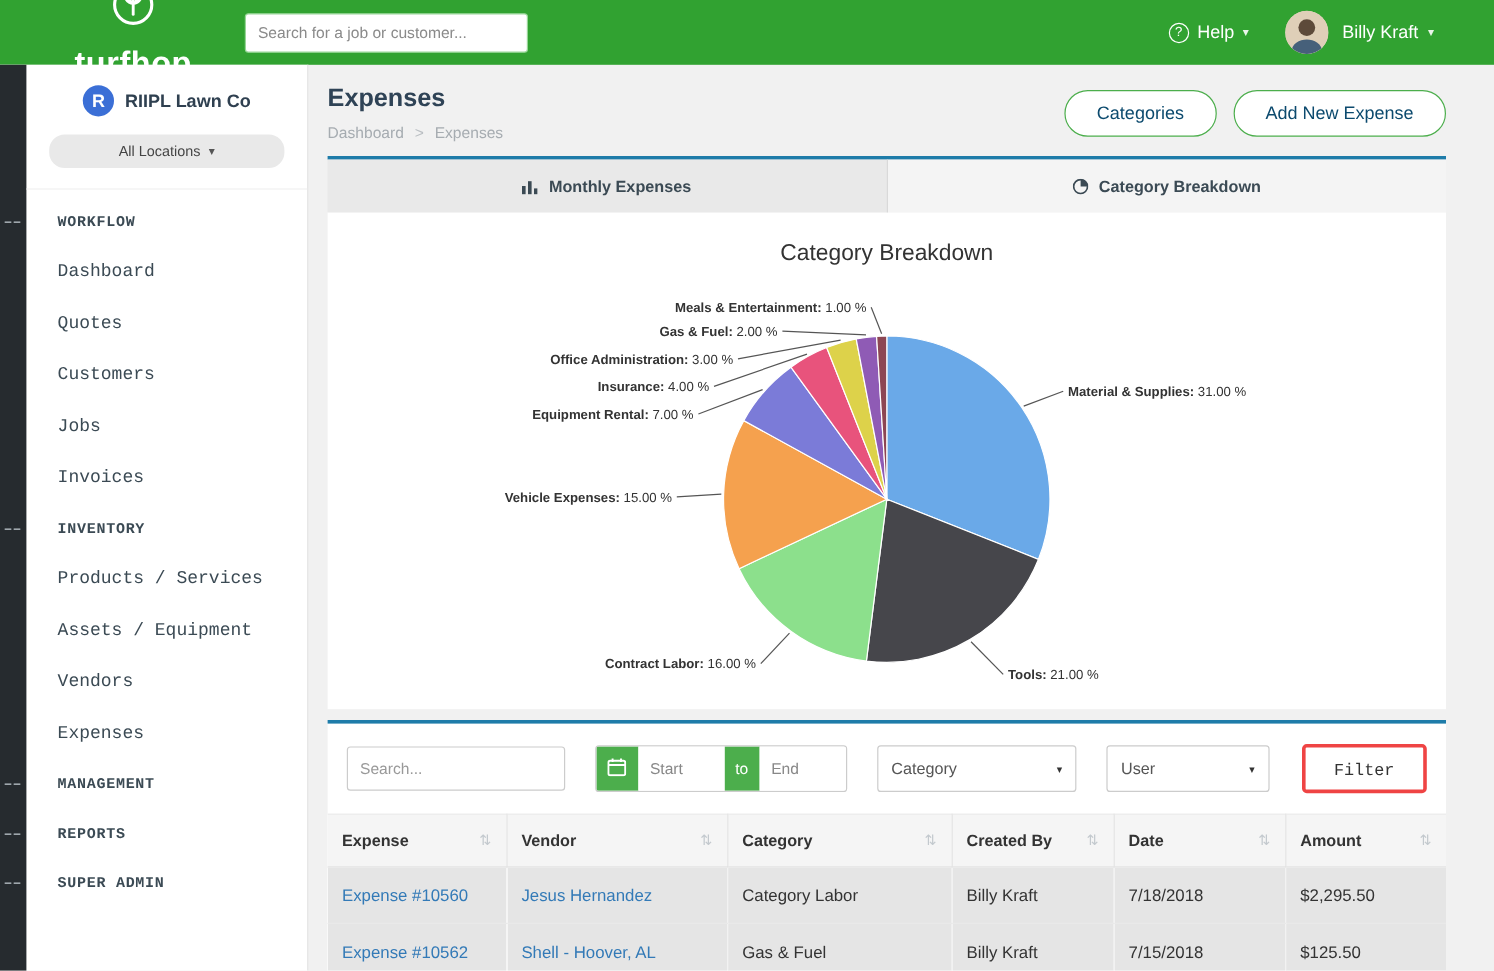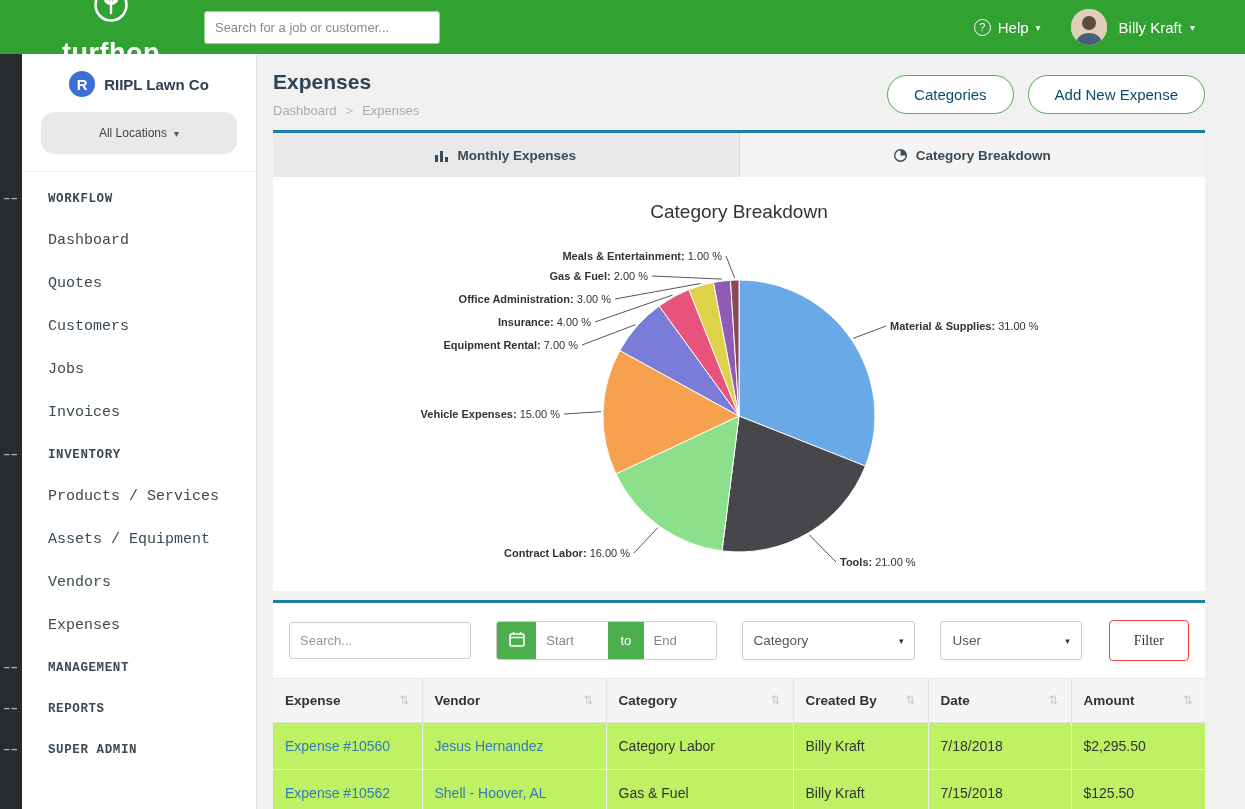--- a/index.html
+++ b/index.html
@@ -28,21 +28,21 @@
 
   
   .sidebar { width:257px; background:#fff; position:relative; border-right:1px solid #e2e2e2; flex:none; }
   .rail { position:absolute; left:0; top:0; bottom:0; width:22px; background:#262b2f; }
   .sidebar-inner { margin-left:22px; position:relative; }
   .company { padding:17px 0 15px; text-align:center; border-bottom:1px solid #f0f0f0; }
   .company-row { display:flex; align-items:center; justify-content:center; gap:9px; }
   .company-logo { width:26px; height:26px; border-radius:50%; background:#3b6fd6; color:#fff;
                   font-weight:bold; font-size:15px; display:flex; align-items:center; justify-content:center; }
   .company-name { font-size:15px; font-weight:bold; color:#2f4050; }
-  .location-pill { margin:15px auto 2px; width:196px; height:42px; background:#e9e9e9; border-radius:13px;
+  .location-pill { margin:15px auto 2px; width:196px; height:28px; background:#e9e9e9; border-radius:13px;
                    display:flex; align-items:center; justify-content:center; gap:7px; font-size:12px;
                    color:#444; cursor:pointer; }
   .location-pill .chev { color:#555; opacity:1; }
   .nav { padding-top:6px;font-family:Liberation Mono, monospace; }
   .nav-header { position:relative; padding:14px 0 13px 26px; font-size:12.5px; font-weight:bold;
                 letter-spacing:.6px; color:#3b4a54; }
   .nav-header::before { content:"––"; position:absolute; left:-19px; top:14px; color:#a7afb5;
                         font-weight:bold; letter-spacing:0; }
   .nav-item { padding:13px 0 13px 26px; font-size:15px; color:#3b4a54; cursor:pointer; }
 
@@ -85,32 +85,32 @@
                 font-family:"Liberation Sans",sans-serif; }
   .date-input::placeholder { color:#888; }
   .to-box { width:36px; background:#4cae4c; color:#fff; display:flex; align-items:center;
             justify-content:center; font-size:13px; }
   .select { height:39px; border:1px solid #ccc; border-radius:3px; background:#fff; display:flex;
             align-items:center; justify-content:space-between; padding:0 11px; font-size:13.5px;
             color:#555; cursor:pointer; }
   .select .arrow { font-size:9px; color:#333; }
   .sel-category { width:175px; }
   .sel-user { width:142px; }
-  .btn-filter { height:41px; padding:12px 24px; background:#fff; border:1px solid #ef4444; border-radius:4px;
+  .btn-filter { height:41px; padding:12px 24px; background:#fff; border:3px solid #ef4444; border-radius:4px;
                 font-size:14px; color:#333; margin-left:2px; cursor:pointer;
-                font-family:Liberation Serif, serif; }
+                font-family:Liberation Mono, monospace; }
 
   table.grid { width:100%; border-collapse:collapse; background:#fff; table-layout:fixed; }
   .grid th { font-size:13.5px; font-weight:bold; color:#333; text-align:left; padding:14px 12px;
              background:#f5f5f5; border-top:1px solid #e9e9e9; border-bottom:1px solid #e0e0e0;
              border-right:1px solid #e4e4e4; cursor:pointer; }
   .grid th:last-child { border-right:none; }
   .grid th .sort { float:right; color:#c3c9ce; font-size:12px; font-weight:normal; }
   .grid td { font-size:14px; color:#333; padding:15px 12px; border-right:1px solid #efefef;
-             border-bottom:1px solid #e9e9e9; background:#bef264; overflow:hidden; white-space:nowrap; }
+             border-bottom:1px solid #e9e9e9; background:#e5e5e5; overflow:hidden; white-space:nowrap; }
   .grid td:last-child { border-right:none; }
   .grid td.link { color:#337ab7; cursor:pointer; }
 </style>
 </head>
 <body>
 
 <div class="topbar">
   <div class="brand">
     <span>
       <svg width="38" height="38" viewBox="0 0 38 38">

